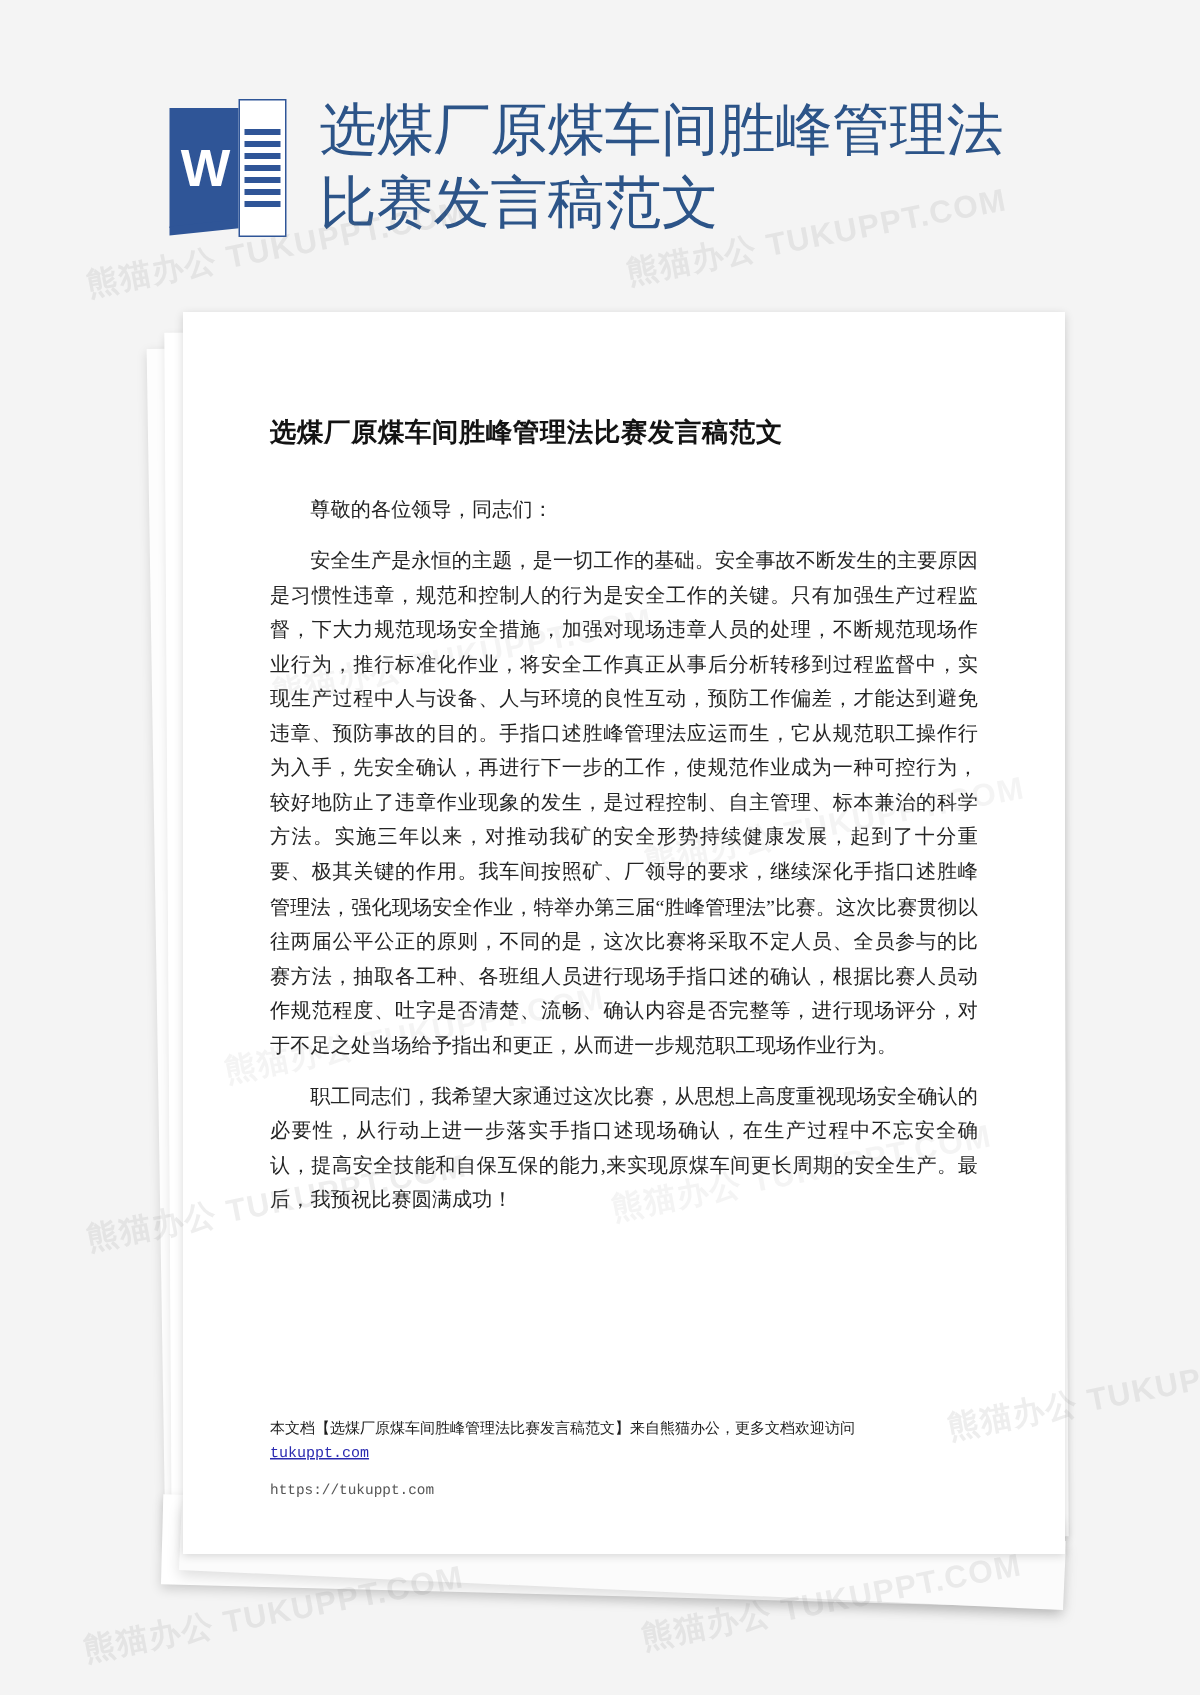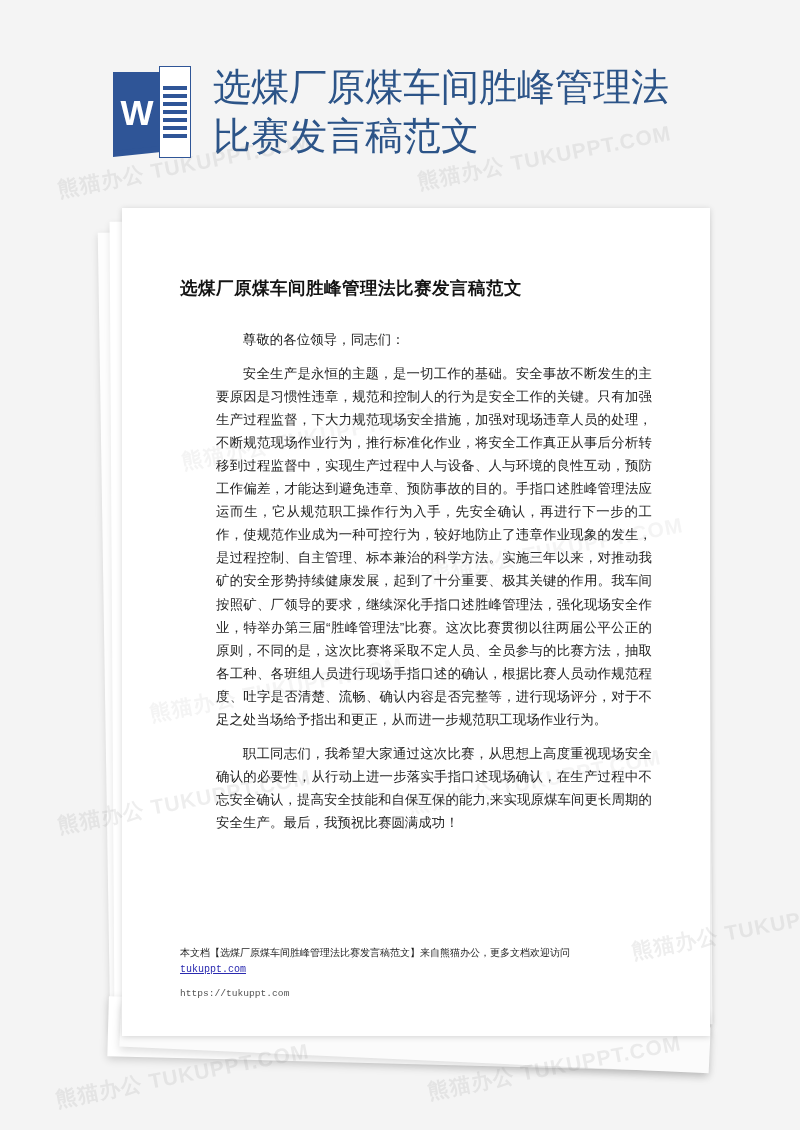--- a/index.html
+++ b/index.html
@@ -115,23 +115,22 @@
     color:#131313;
     font-family:"Liberation Serif", serif;
   }
   .doc p {
     font-size:13.4px;
     line-height:1.72;
     text-align:justify;
     text-indent:2em;
     margin-bottom:11px;
     color:#242424;
-    font-family:Liberation Sans, sans-serif;
+    font-family:Liberation Serif, serif;
     letter-spacing:0.1px;
-    margin-left:36px;
   }
   .footnote {
     position:absolute; left:58px; top:738px; right:40px;
     font-family:Liberation Mono, monospace;
     font-size:10px;
     line-height:1.55;
     color:#1d1d1d;
     z-index:6;
   }
   .footnote a, .footlink {

